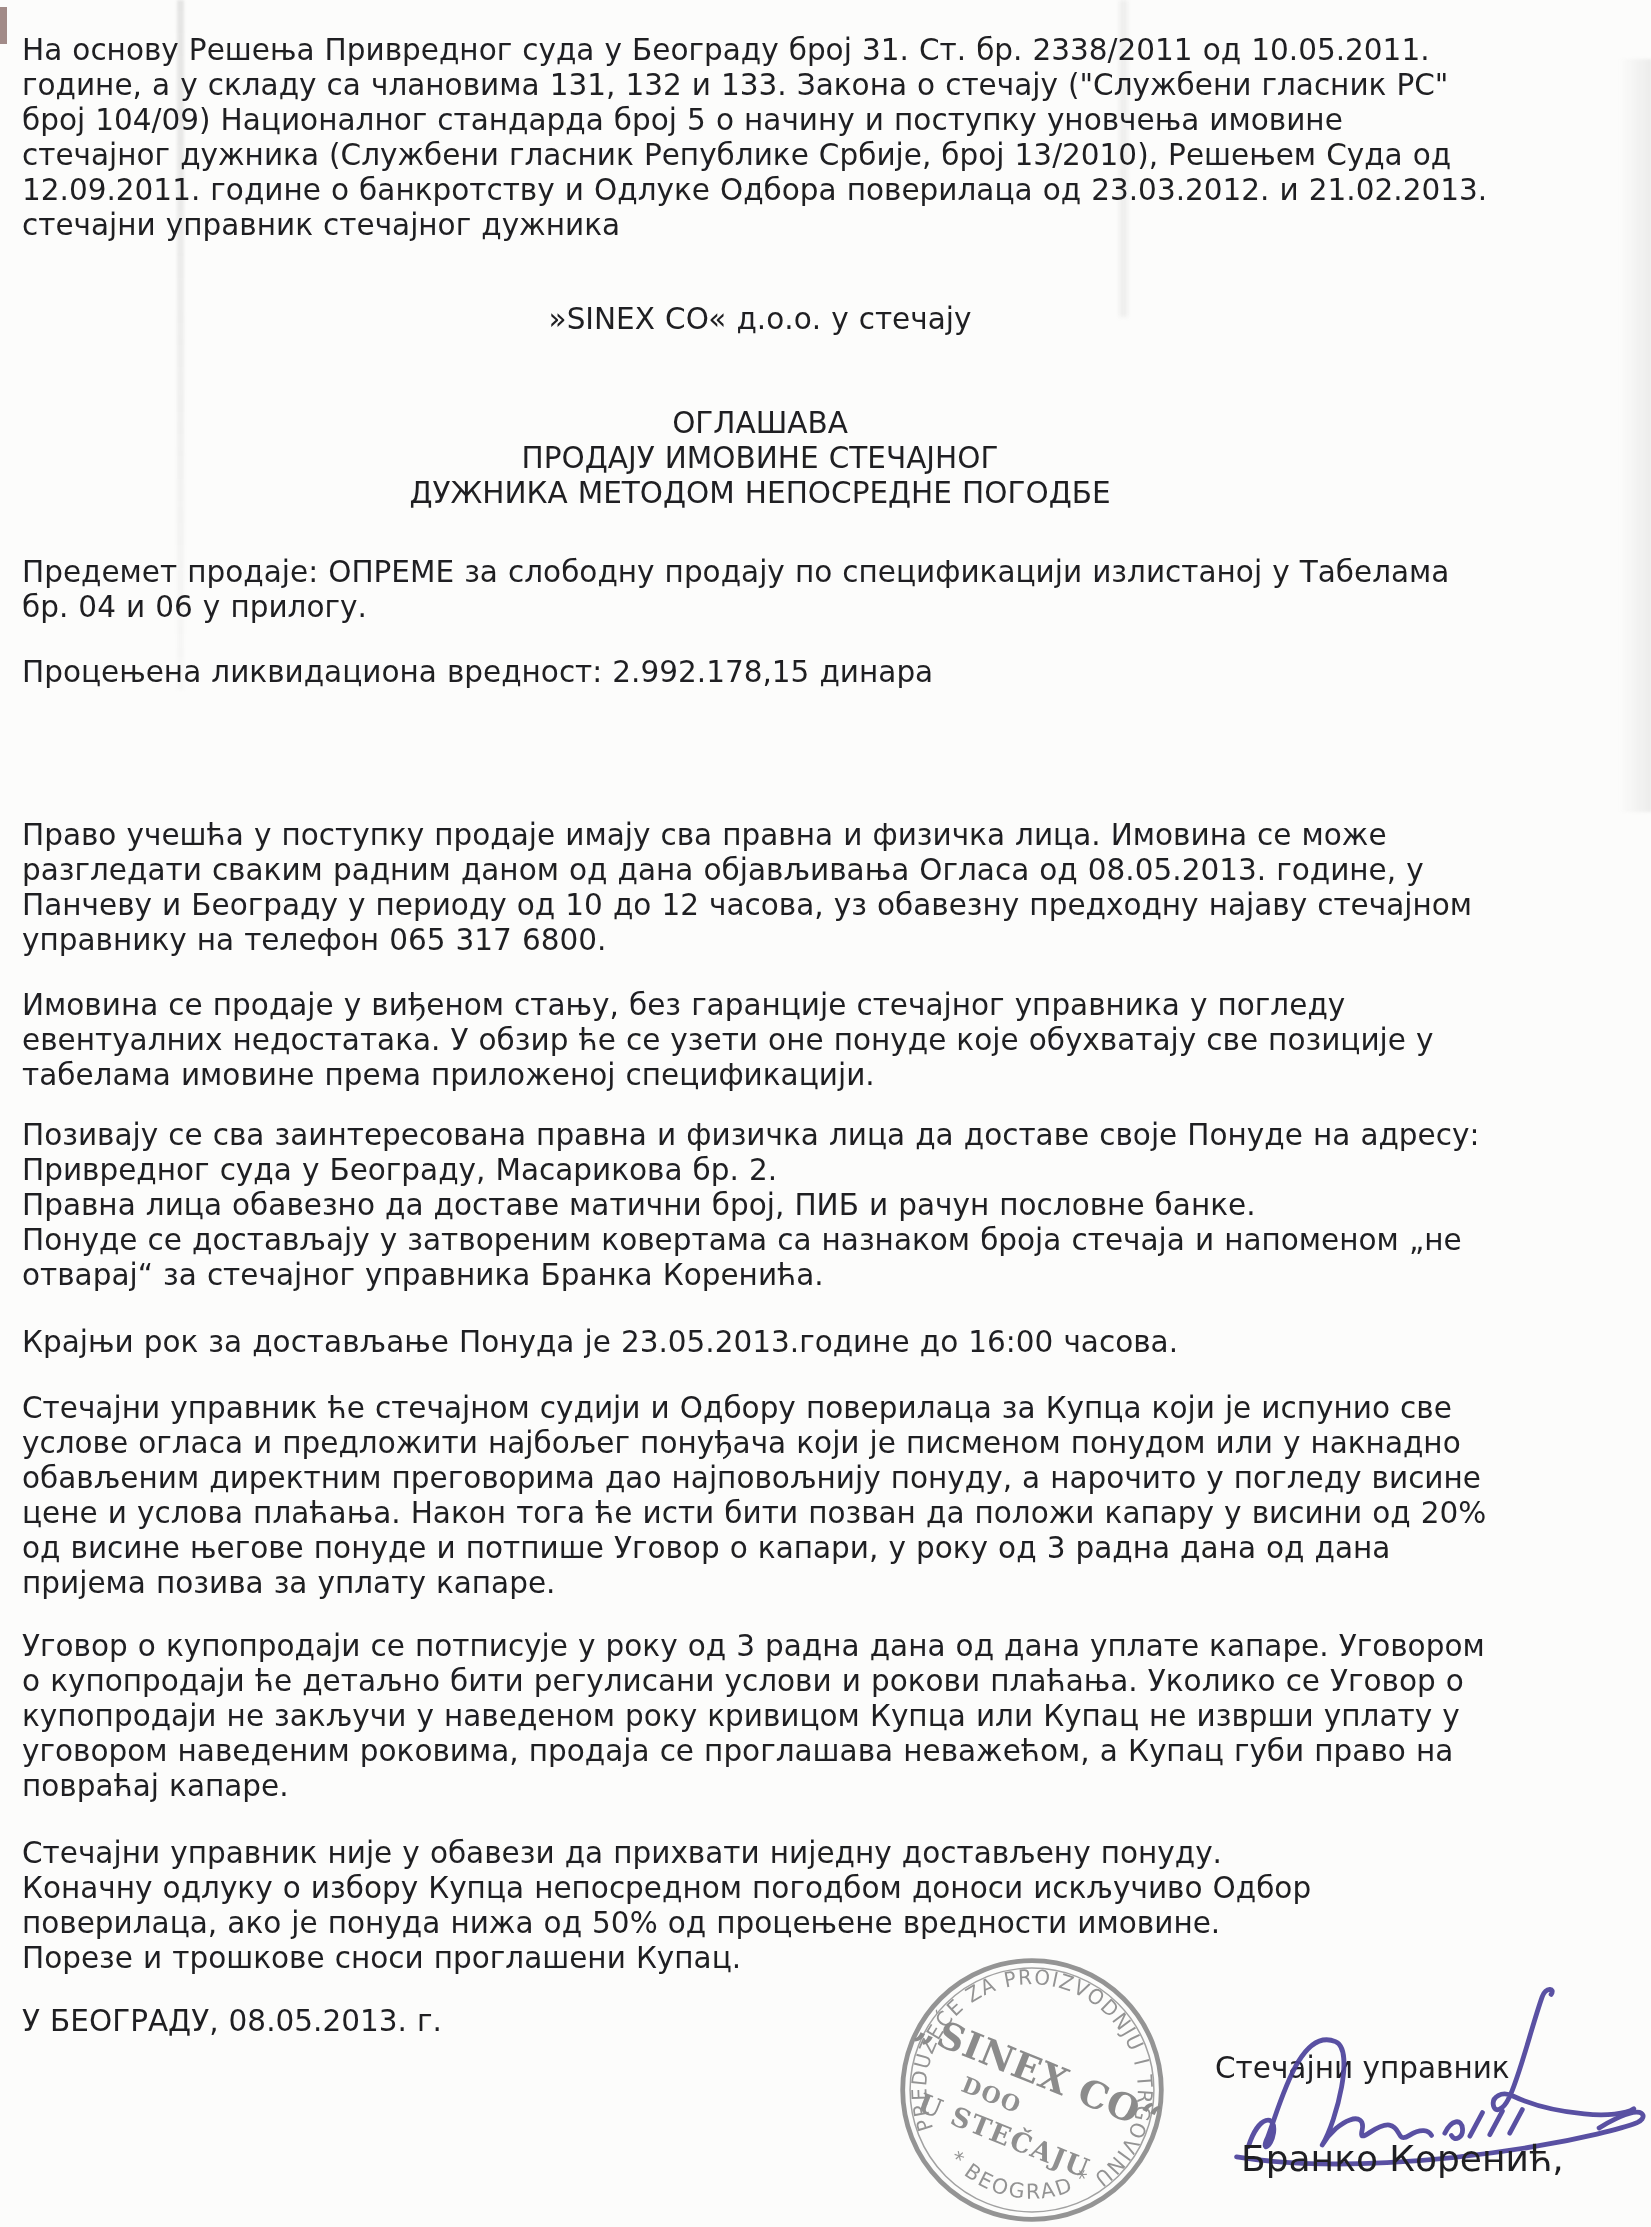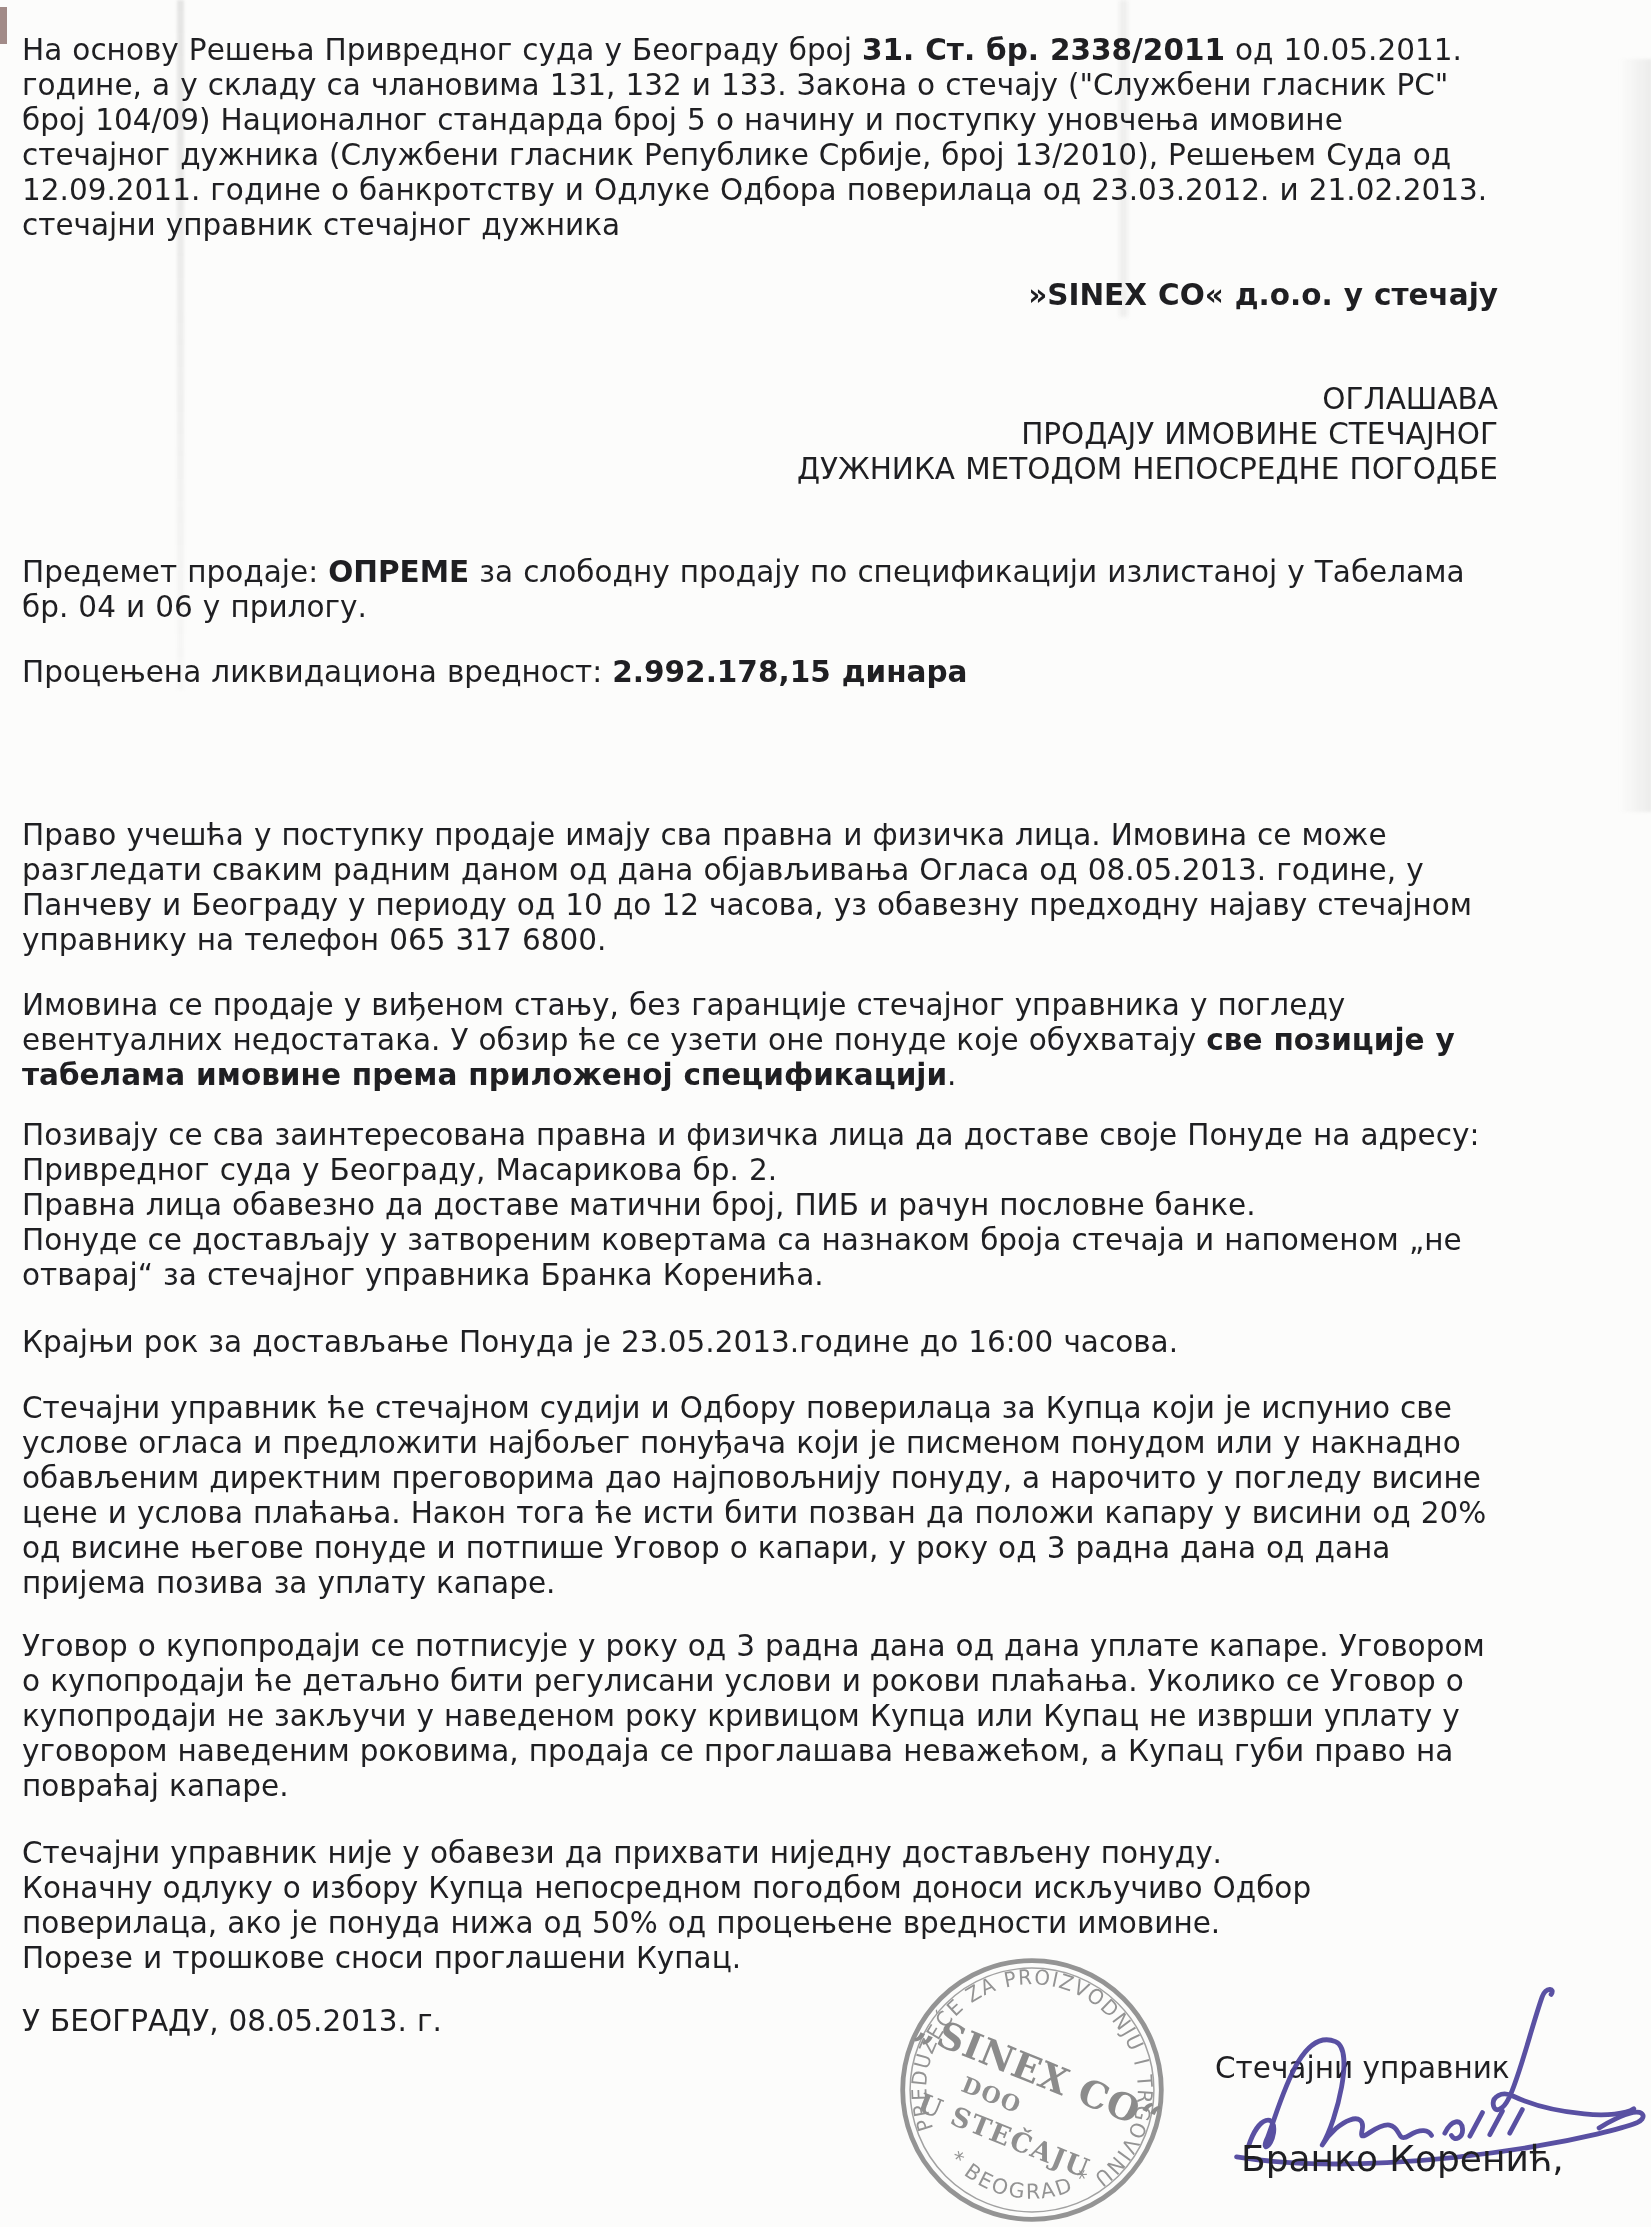--- a/index.html
+++ b/index.html
@@ -15,22 +15,22 @@
   .para {
     position: absolute;
     left: 22px;
     width: 1476px;
     font-size: 29.5px;
     line-height: 35px;
     margin: 0;
     text-align: left;
     word-spacing: 0.7px;
   }
-  .para b, .bold { font-weight: bold; }
-  .centered { text-align: right; }
+  .para b, .bold { font-weight: normal; }
+  .centered { text-align: center; margin-top: 24px; }
   .heading-line { font-weight: normal; }
   
   .artifact { position: absolute; pointer-events: none; }
   .streak-left {
     left: 177px; top: 0; width: 6.6px; height: 690px;
     background: linear-gradient(to bottom, rgba(110,110,110,0.16), rgba(140,140,140,0.04));
     filter: blur(1.5px);
   }
   .streak-top {
     left: 1119px; top: 0; width: 8.9px; height: 317px;

